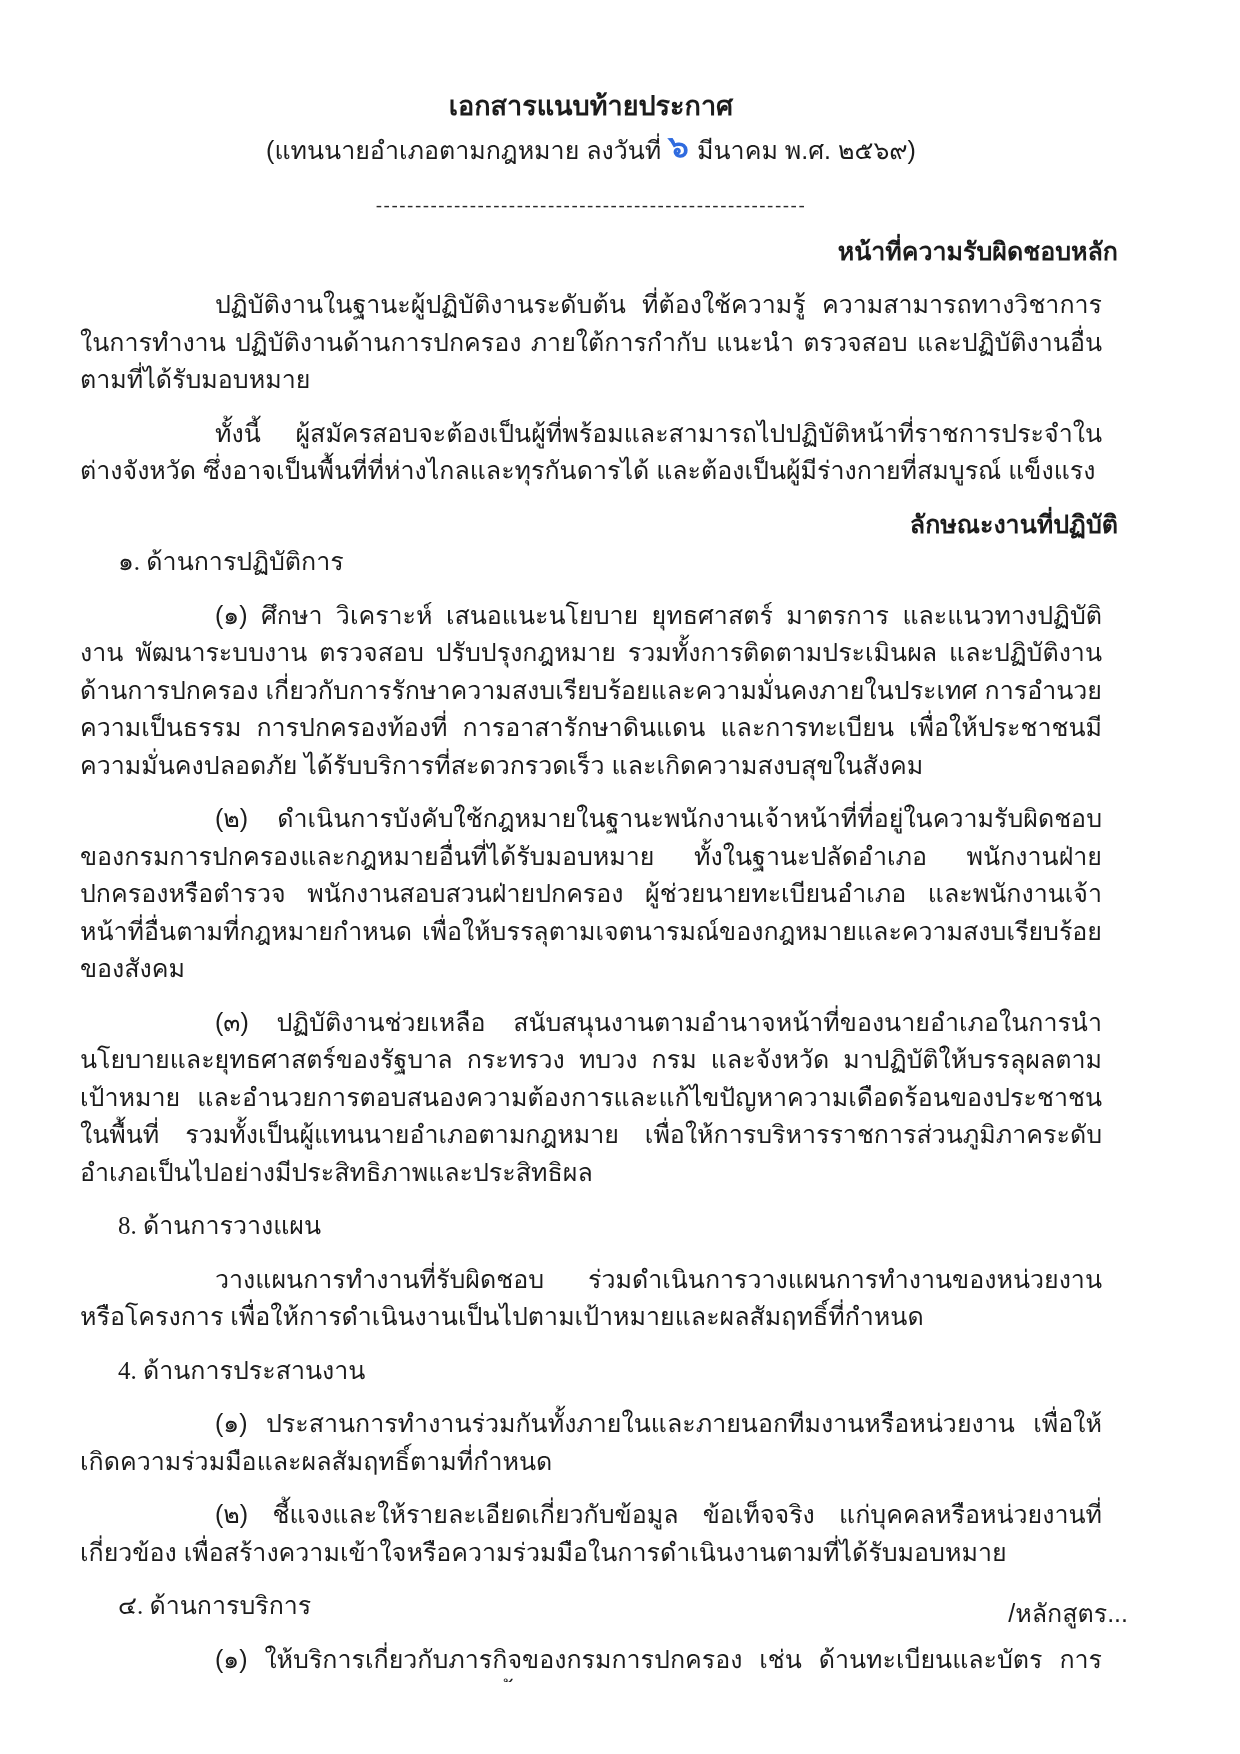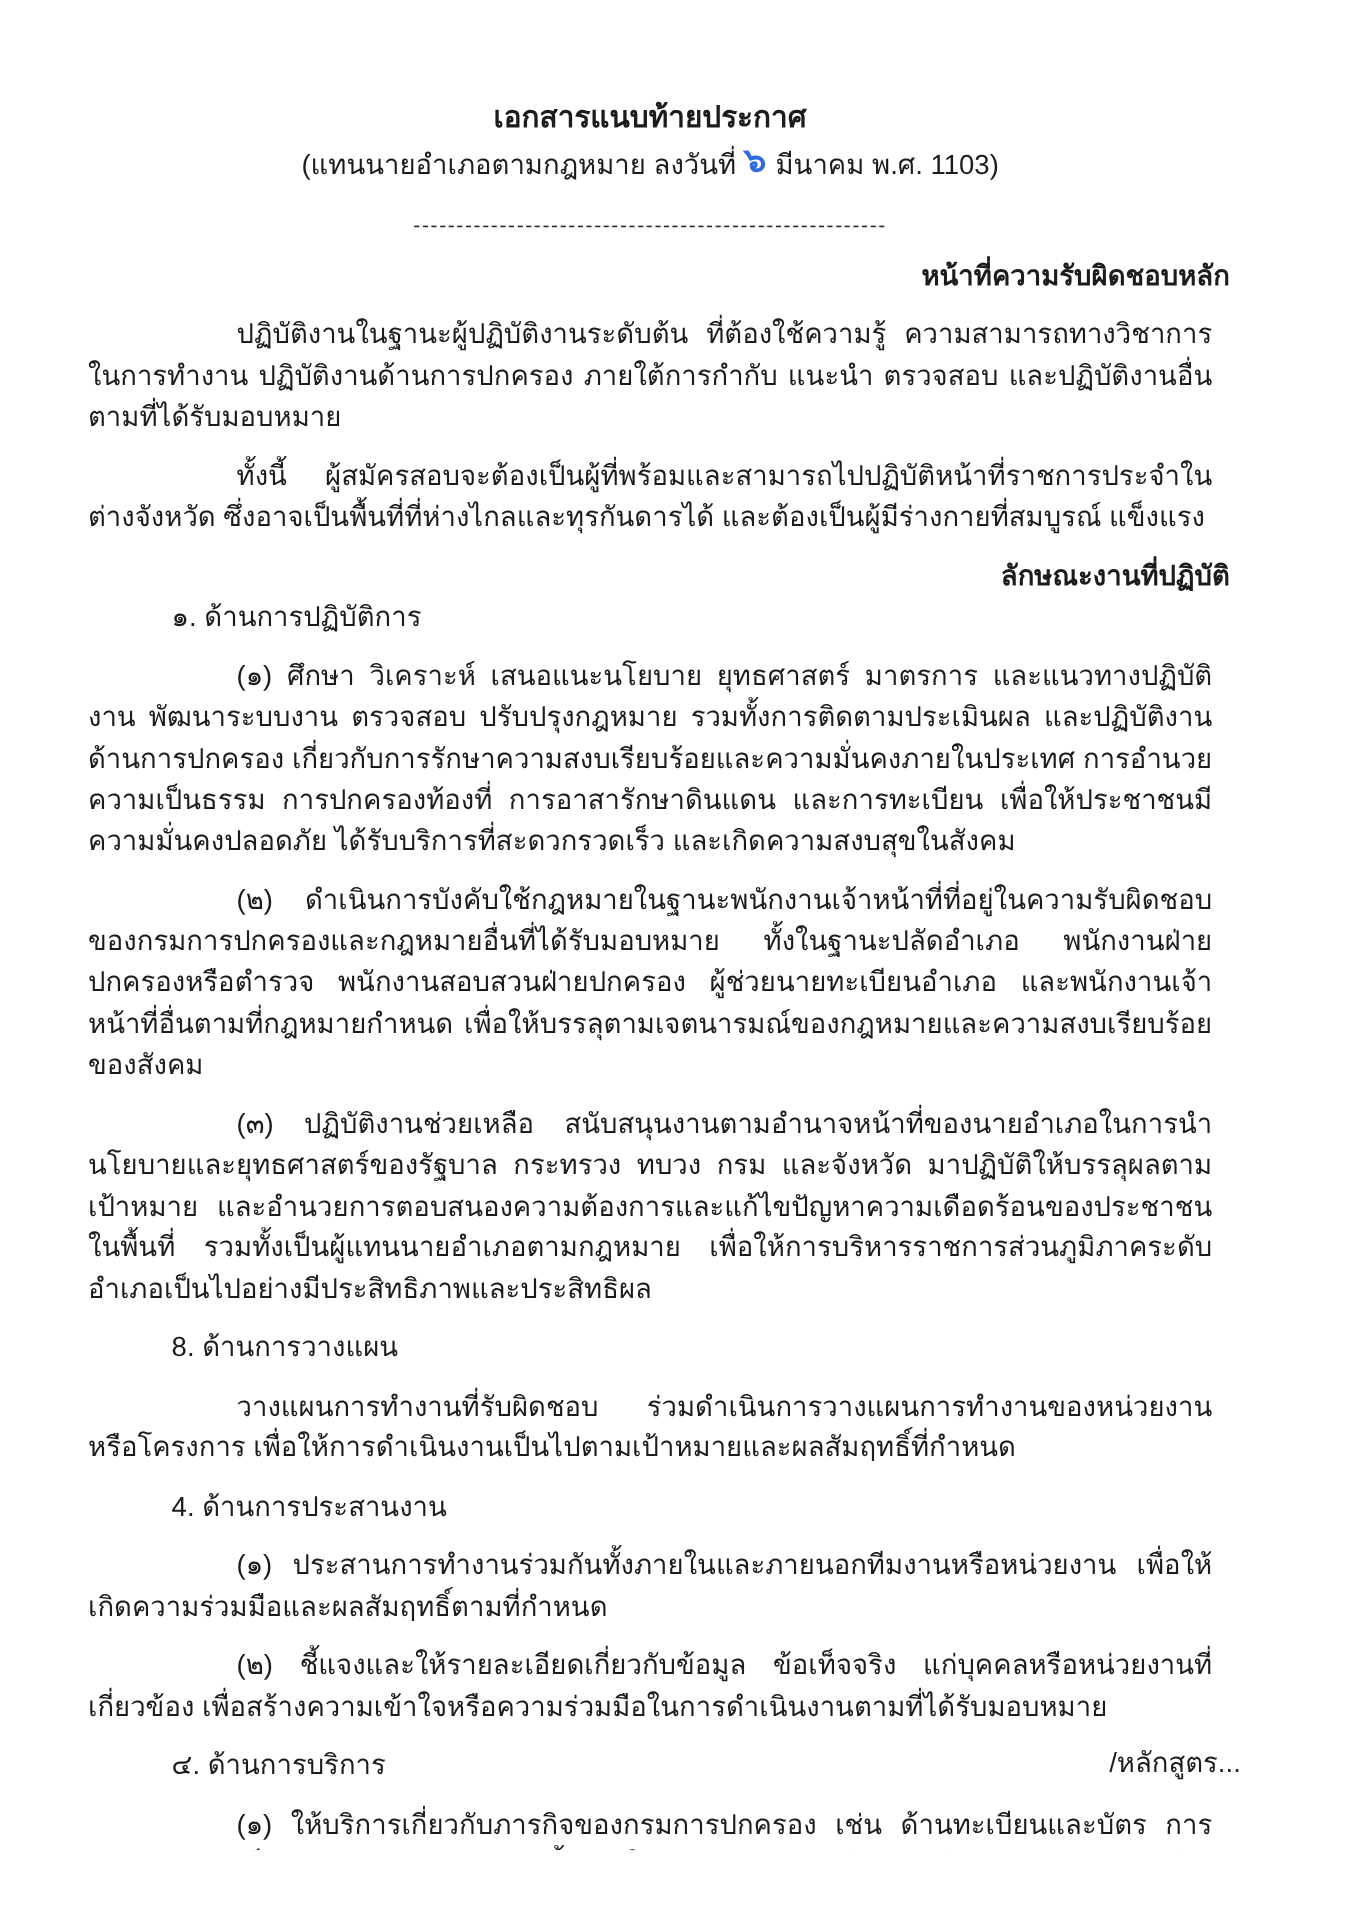--- a/index.html
+++ b/index.html
@@ -47,38 +47,39 @@
     font-weight: bold;
     margin: 6px 0 0 0;
     text-align: right;
   }
   .para {
     margin: 16px;
     text-align: justify;
     text-indent: 135px;
   }
   .sub-title {
-    margin: 0 0 0 92px;
+    margin: 0 0 0 54px;
+    font-family: Liberation Serif, serif;
   }
   .footer-marker {
     position: absolute;
     right: 112px;
-    bottom: 60px;
+    bottom: 50px;
     font-size: 25px;
   }
 </style>
 </head>
 <body>
 
 <div class="page">
 
   <div class="doc-title">เอกสารแนบท้ายประกาศ</div>
 
   <div class="doc-subtitle">
-    <span>(แทนนายอำเภอตามกฎหมาย ลงวันที่</span><span class="hand-day">๖</span><span>มีนาคม พ.ศ. 1103)</span>
+    <span>(แทนนายอำเภอตามกฎหมาย ลงวันที่</span><span class="hand-day">๖</span><span>มีนาคม พ.ศ. ๒๕๖๙)</span>
   </div>
 
   <div class="separator">-------------------------------------------------------</div>
 
   <div class="sec-heading">หน้าที่ความรับผิดชอบหลัก</div>
   <p class="para">ปฏิบัติงานในฐานะผู้ปฏิบัติงานระดับต้น ที่ต้องใช้ความรู้ ความสามารถทางวิชาการในการทำงาน ปฏิบัติงานด้านการปกครอง ภายใต้การกำกับ แนะนำ ตรวจสอบ และปฏิบัติงานอื่นตามที่ได้รับมอบหมาย</p>
   <p class="para">ทั้งนี้ ผู้สมัครสอบจะต้องเป็นผู้ที่พร้อมและสามารถไปปฏิบัติหน้าที่ราชการประจำในต่างจังหวัด ซึ่งอาจเป็นพื้นที่ที่ห่างไกลและทุรกันดารได้ และต้องเป็นผู้มีร่างกายที่สมบูรณ์ แข็งแรง</p>
 
   <div class="sec-heading">ลักษณะงานที่ปฏิบัติ</div>
 

